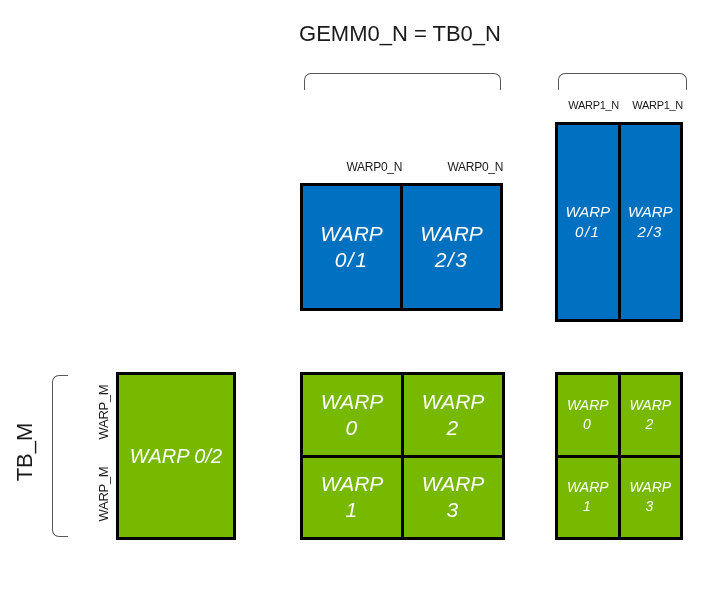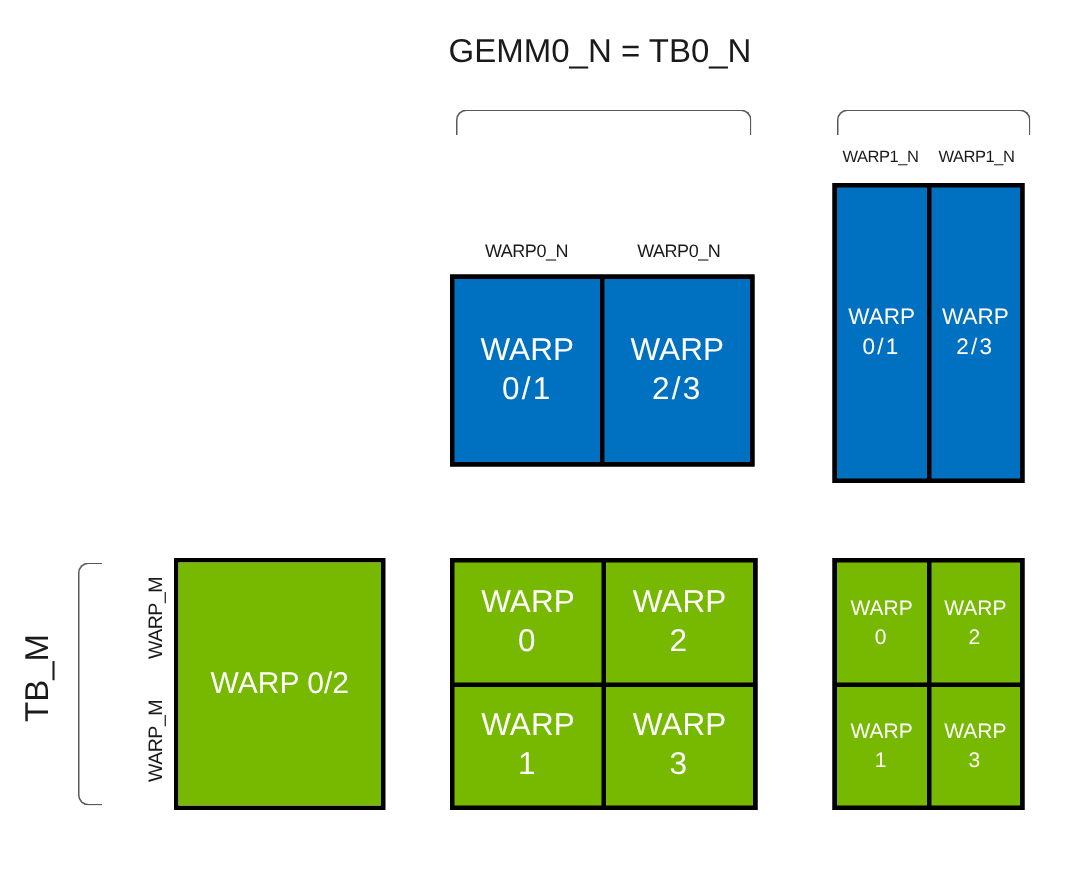--- a/index.html
+++ b/index.html
@@ -43,21 +43,21 @@
     border-right: none;
     border-radius: 7px 0 0 7px;
     box-sizing: border-box;
   }
 
   
   .col-label {
     font-size: 12px;
     letter-spacing: -0.3px;
     color: var(--label-text, #1a1a1a);
-    text-align: center;
+    text-align: right;
     white-space: nowrap;
   }
   .warp0n-0 { left: 300px; top: 160px; width: 102px; }
   .warp0n-1 { left: 402px; top: 160px; width: 101px; }
   .warp1n-0 { left: 555px; top: 99px; width: 64px; font-size: 11px; }
   .warp1n-1 { left: 619px; top: 99px; width: 64px; font-size: 11px; }
 
   
   .rot {
     transform: rotate(-90deg);
@@ -69,20 +69,21 @@
   .warpm-0 { left: 69px; top: 404px; width: 70px; height: 16px; font-size: 13px; letter-spacing: -0.3px; }
   .warpm-1 { left: 69px; top: 486px; width: 70px; height: 16px; font-size: 13px; letter-spacing: -0.3px; }
 
   
   .block {
     display: flex;
     box-sizing: border-box;
     border: 3px solid var(--border, #000000);
     background: var(--border, #000000);
     gap: 3px;
+    font-style: italic;
   }
   .grid2x2 {
     display: grid;
     grid-template-columns: 1fr 1fr;
     grid-template-rows: 1fr 1fr;
   }
   .cell {
     flex: 1;
     display: flex;
     flex-direction: column;
@@ -92,21 +93,21 @@
     text-align: center;
   }
   .cell.blue { background: var(--blue, #0070C0); }
   .cell.green { background: var(--green, #76B900); }
   .cell .l2 { letter-spacing: 1.5px; }
 
   .blue-mid   { left: 300px; top: 183px; width: 203px; height: 128px; }
   .blue-mid .cell  { font-size: 21px; line-height: 26px; }
   .blue-right { left: 555px; top: 122px; width: 128px; height: 200px; }
   .blue-right .cell { font-size: 15px; line-height: 20px; }
-  .green-left { left: 116px; top: 372px; width: 141px; height: 168px; flex-direction: column; }
+  .green-left { left: 116px; top: 372px; width: 120px; height: 168px; flex-direction: column; }
   .green-left .cell { font-size: 20px; line-height: 25px; }
   .green-mid  { left: 300px; top: 372px; width: 205px; height: 168px; }
   .green-mid .cell { font-size: 21px; line-height: 26px; }
   .green-right{ left: 555px; top: 372px; width: 128px; height: 168px; }
   .green-right .cell { font-size: 14px; line-height: 19px; }
 </style>
 </head>
 <body>
 
 <div class="canvas">

